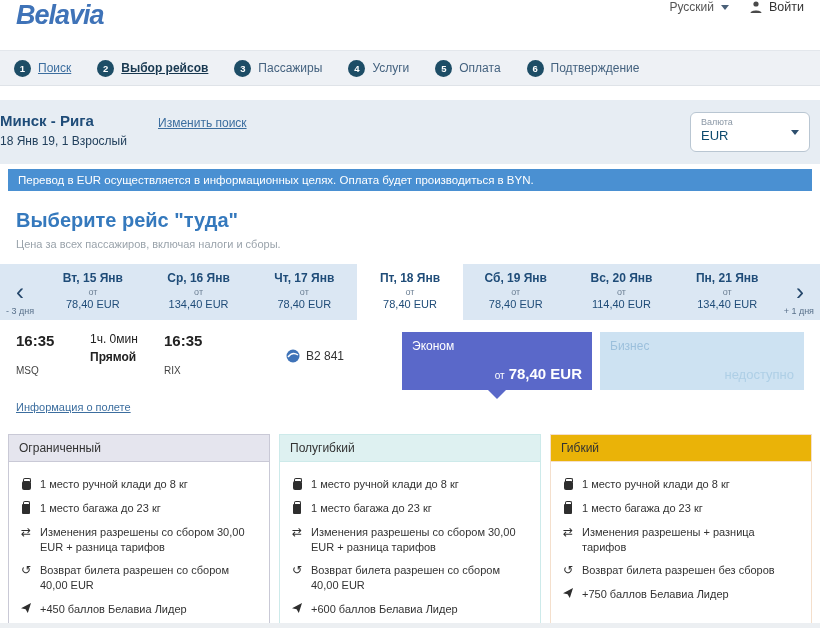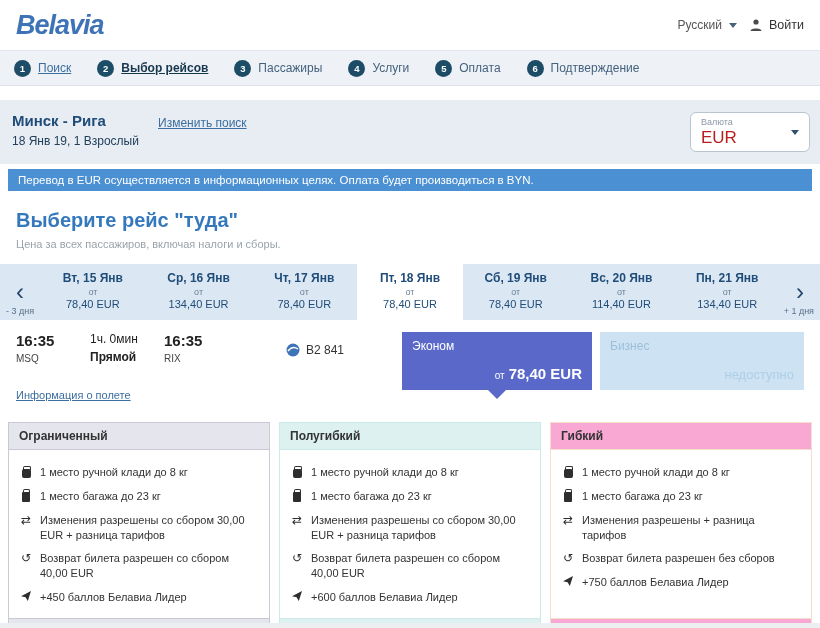--- a/index.html
+++ b/index.html
@@ -1,42 +1,42 @@
 <!DOCTYPE html>
 <html><head>
 <meta charset="utf-8">
 <style>
   *{box-sizing:border-box;margin:0;padding:0}
   html,body{width:820px;height:628px}
   body{font-family:"Liberation Sans","DejaVu Sans",sans-serif;background:#fff;overflow:hidden;position:relative;font-size:12px;color:#333}
 
   
-  .topbar{height:50px;display:flex;align-items:center;justify-content:space-between;padding:0 16px}
+  .topbar{height:50px;display:flex;align-items:flex-start;justify-content:space-between;padding:0 16px}
   .logo{font-size:27px;font-weight:bold;font-style:italic;color:#3f73b8;letter-spacing:-1px}
-  .top-right{display:flex;align-items:center;gap:12px}
+  .top-right{display:flex;align-items:center;gap:20px}
   .lang{display:flex;align-items:center;gap:7px;font-size:12px;color:#555;cursor:pointer}
   .caret{width:0;height:0;border-left:4px solid transparent;border-right:4px solid transparent;border-top:5px solid #4a6078}
   .login{display:flex;align-items:center;gap:6px;font-size:12.5px;color:#333;cursor:pointer}
 
   
   .steps{height:36px;background:#eef1f5;border-top:1px solid #e3e7ec;border-bottom:1px solid #dfe3e8;display:flex;align-items:center;gap:26px;padding:0 14px}
   .step{display:flex;align-items:center;gap:7px}
   .step-num{width:17px;height:17px;border-radius:50%;background:#1d4d66;color:#fff;font-size:9.5px;font-weight:bold;display:flex;align-items:center;justify-content:center}
   .step-label{font-size:12px;color:#44627f}
   .step.done .step-label{text-decoration:underline;color:#3c6e9f;cursor:pointer}
   .step.active .step-label{font-weight:bold;color:#17374f;text-decoration:underline}
 
   
-  .summary{margin-top:14px;background:#e7edf3;padding:12px 12px;position:relative;height:64px}
+  .summary{margin-top:14px;background:#e7edf3;padding:12px 0;position:relative;height:64px}
   .route{font-size:15px;font-weight:bold;color:#1f4c78}
   .details{font-size:12px;color:#22405c;margin-top:5px}
   .change-link{position:absolute;left:158px;top:16px;font-size:12px;color:#3c6e9f;text-decoration:underline;cursor:pointer}
   .currency-box{position:absolute;right:10px;top:12px;width:120px;height:40px;background:#fff;border:1px solid #b9c6d2;border-radius:6px;padding:4px 10px;cursor:pointer}
   .currency-label{font-size:9px;color:#8a97a5}
-  .currency-value{font-size:17px;color:#b91c1c;margin-top:1px}
+  .currency-value{font-size:13px;color:#0c4a6e;margin-top:1px}
   .currency-box .caret{position:absolute;right:10px;top:17px;border-top-color:#2e4f6e}
 
   
   .notice{margin:5px 8px 0;background:#4a90d2;color:#fff;font-size:11.5px;padding:5px 10px}
 
   
   .section-head{padding:18px 16px 4px}
   .section-title{font-size:20px;font-weight:600;color:#3579bd}
   .section-sub{font-size:11px;color:#9aa3ab;margin-top:6px}
 
@@ -52,43 +52,43 @@
   .shift{position:absolute;bottom:4px;font-size:9px;color:#58708a}
   .shift.prev{left:6px}
   .shift.next{right:6px}
 
   
   .flight-row{display:flex;padding:12px 16px 6px;align-items:stretch}
   .f-left{width:392px}
   .f-cols{display:flex;gap:22px}
   .f-col{min-width:52px}
   .f-time{font-size:15px;font-weight:bold;color:#222}
-  .f-code{font-size:10px;color:#444;margin-top:4px;cursor:pointer;display:inline-block}
+  .f-code{font-size:10px;color:#444;margin-top:16px;cursor:pointer;display:inline-block}
   .f-dur{font-size:12px;color:#222}
   .f-stops{font-size:12px;font-weight:bold;color:#222;margin-top:4px}
   .f-num{display:flex;align-items:center;gap:6px;margin-left:48px;margin-top:2px;font-size:12px;color:#333}
   .f-info-link{font-size:11px;color:#3c6e9f;text-decoration:underline;margin-top:24px;cursor:pointer;display:inline-block}
   .f-fare-buttons{margin-left:auto;display:flex;gap:8px}
   .econ-btn{width:190px;height:58px;background:#5a68c9;color:#fff;position:relative;padding:7px 10px;cursor:pointer}
   .econ-label{font-size:12px}
   .econ-price{position:absolute;right:10px;bottom:8px}
   .econ-from{font-size:10px;margin-right:4px}
   .econ-amount{font-size:15px;font-weight:bold}
   .econ-btn::after{content:"";position:absolute;left:50%;bottom:-9px;margin-left:-9px;width:0;height:0;border-left:9px solid transparent;border-right:9px solid transparent;border-top:9px solid #5a68c9}
   .biz-btn{width:204px;height:58px;background:#cde2f2;position:relative;padding:7px 10px}
   .biz-label{font-size:12px;color:#9cc0dc}
   .biz-status{position:absolute;right:10px;bottom:8px;font-size:13px;color:#aecfe6}
 
   
   .fares{display:flex;gap:9px;padding:14px 8px 8px}
   .fare-card{flex:1;border:1px solid;display:flex;flex-direction:column;background:#fff}
   .c1{border-color:#c9c9d6}.c1 .fare-head,.c1 .fare-foot{background:#e5e5ee}
   .c2{border-color:#cdeaea}.c2 .fare-head,.c2 .fare-foot{background:#def1f1}
-  .c3{border-color:#f4dfcc}.c3 .fare-head,.c3 .fare-foot{background:#f9a8d4}
-  .fare-head{padding:6px 10px;font-size:12px;font-weight:bold;color:#333;border-bottom:1px solid inherit}
+  .c3{border-color:#f4dfcc}.c3 .fare-head,.c3 .fare-foot{background:#eab308}
+  .fare-head{padding:6px 10px;font-size:12px;font-weight:normal;color:#333;border-bottom:1px solid inherit}
   .c1 .fare-head{border-bottom:1px solid #c9c9d6}
   .c2 .fare-head{border-bottom:1px solid #cdeaea}
   .c3 .fare-head{border-bottom:1px solid #f4dfcc}
   .fare-body{padding:6px 10px 4px;flex:1}
   .feat{display:flex;gap:7px;margin:9px 0;font-size:11px;color:#333;line-height:1.35;align-items:flex-start}
   .ic{flex:0 0 14px;display:flex;justify-content:center;margin-top:0}
   .ic-bag{width:9px;height:9px;background:#2e2e2e;border-radius:2px;position:relative;margin-top:4px}
   .ic-bag::before{content:"";position:absolute;top:-3px;left:1.5px;width:6px;height:3px;border:1.5px solid #2e2e2e;border-bottom:none;border-radius:2px 2px 0 0}
   .ic-case{width:8px;height:10px;background:#2e2e2e;border-radius:1px;position:relative;margin-top:3px}
   .ic-case::before{content:"";position:absolute;top:-3px;left:1px;width:5px;height:3px;border:1.5px solid #2e2e2e;border-bottom:none;border-radius:2px 2px 0 0}

